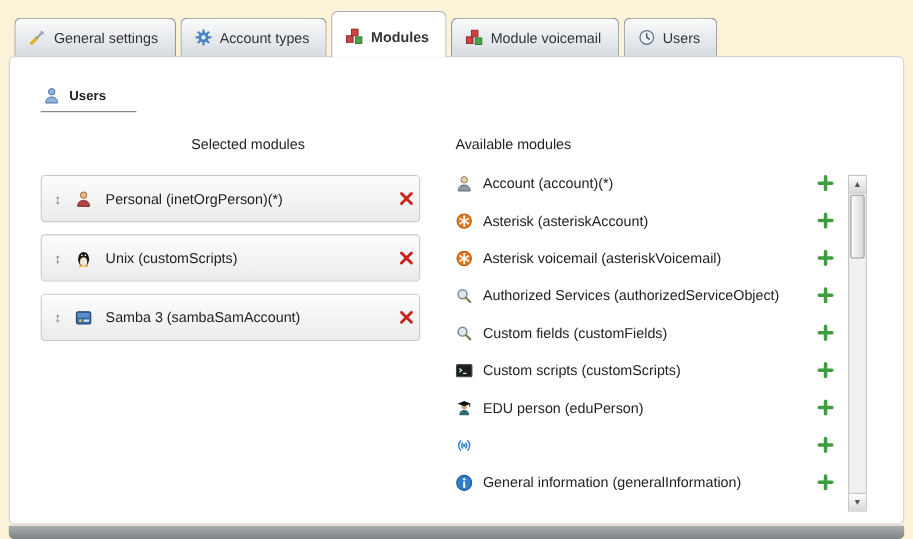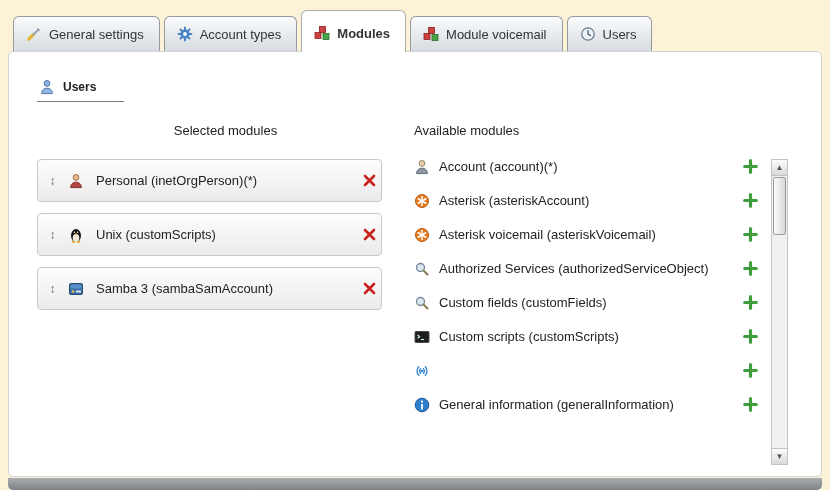--- a/index.html
+++ b/index.html
@@ -369,20 +369,39 @@
               <span class="spacer"></span>
               <button class="icon-btn">
                 <span class="micon">
                     <svg viewBox="0 0 16 16">
                       <path d="M8 1.8 V14.2 M1.8 8 H14.2" stroke="#3e9e3e" stroke-width="3.4" stroke-linecap="round"></path>
                     </svg>
                   </span>
               </button>
             </div>
 
+            <div class="avail-row">
+              <span class="micon">
+                <svg viewBox="0 0 16 16">
+                    <circle cx="8" cy="6.8" r="2.4" fill="#caa37e"></circle>
+                    <path d="M3.5 14.6 c0-3.4 2.2-4.8 4.5-4.8 s4.5 1.4 4.5 4.8 z" fill="#2e6e6e"></path>
+                    <path d="M8 1.6 l6 2.4 -6 2.4 -6 -2.4 z" fill="#111"></path>
+                    <line x1="13" y1="4.2" x2="13" y2="6.8" stroke="#111" stroke-width="0.9"></line>
+                  </svg>
+              </span>
+              <span class="mlabel">EDU person (eduPerson)</span>
+              <span class="spacer"></span>
+              <button class="icon-btn">
+                <span class="micon">
+                    <svg viewBox="0 0 16 16">
+                      <path d="M8 1.8 V14.2 M1.8 8 H14.2" stroke="#3e9e3e" stroke-width="3.4" stroke-linecap="round"></path>
+                    </svg>
+                  </span>
+              </button>
+            </div>
 
             <div class="avail-row">
               <span class="micon">
                 <svg viewBox="0 0 16 16">
                     <g stroke="#2d7fd3" fill="none" stroke-width="1.3" stroke-linecap="round">
                       <path d="M4.8 3.8 a5.8 5.8 0 0 0 0 8.4"></path>
                       <path d="M11.2 3.8 a5.8 5.8 0 0 1 0 8.4"></path>
                       <path d="M6.6 5.7 a3.2 3.2 0 0 0 0 4.6"></path>
                       <path d="M9.4 5.7 a3.2 3.2 0 0 1 0 4.6"></path>
                     </g>

